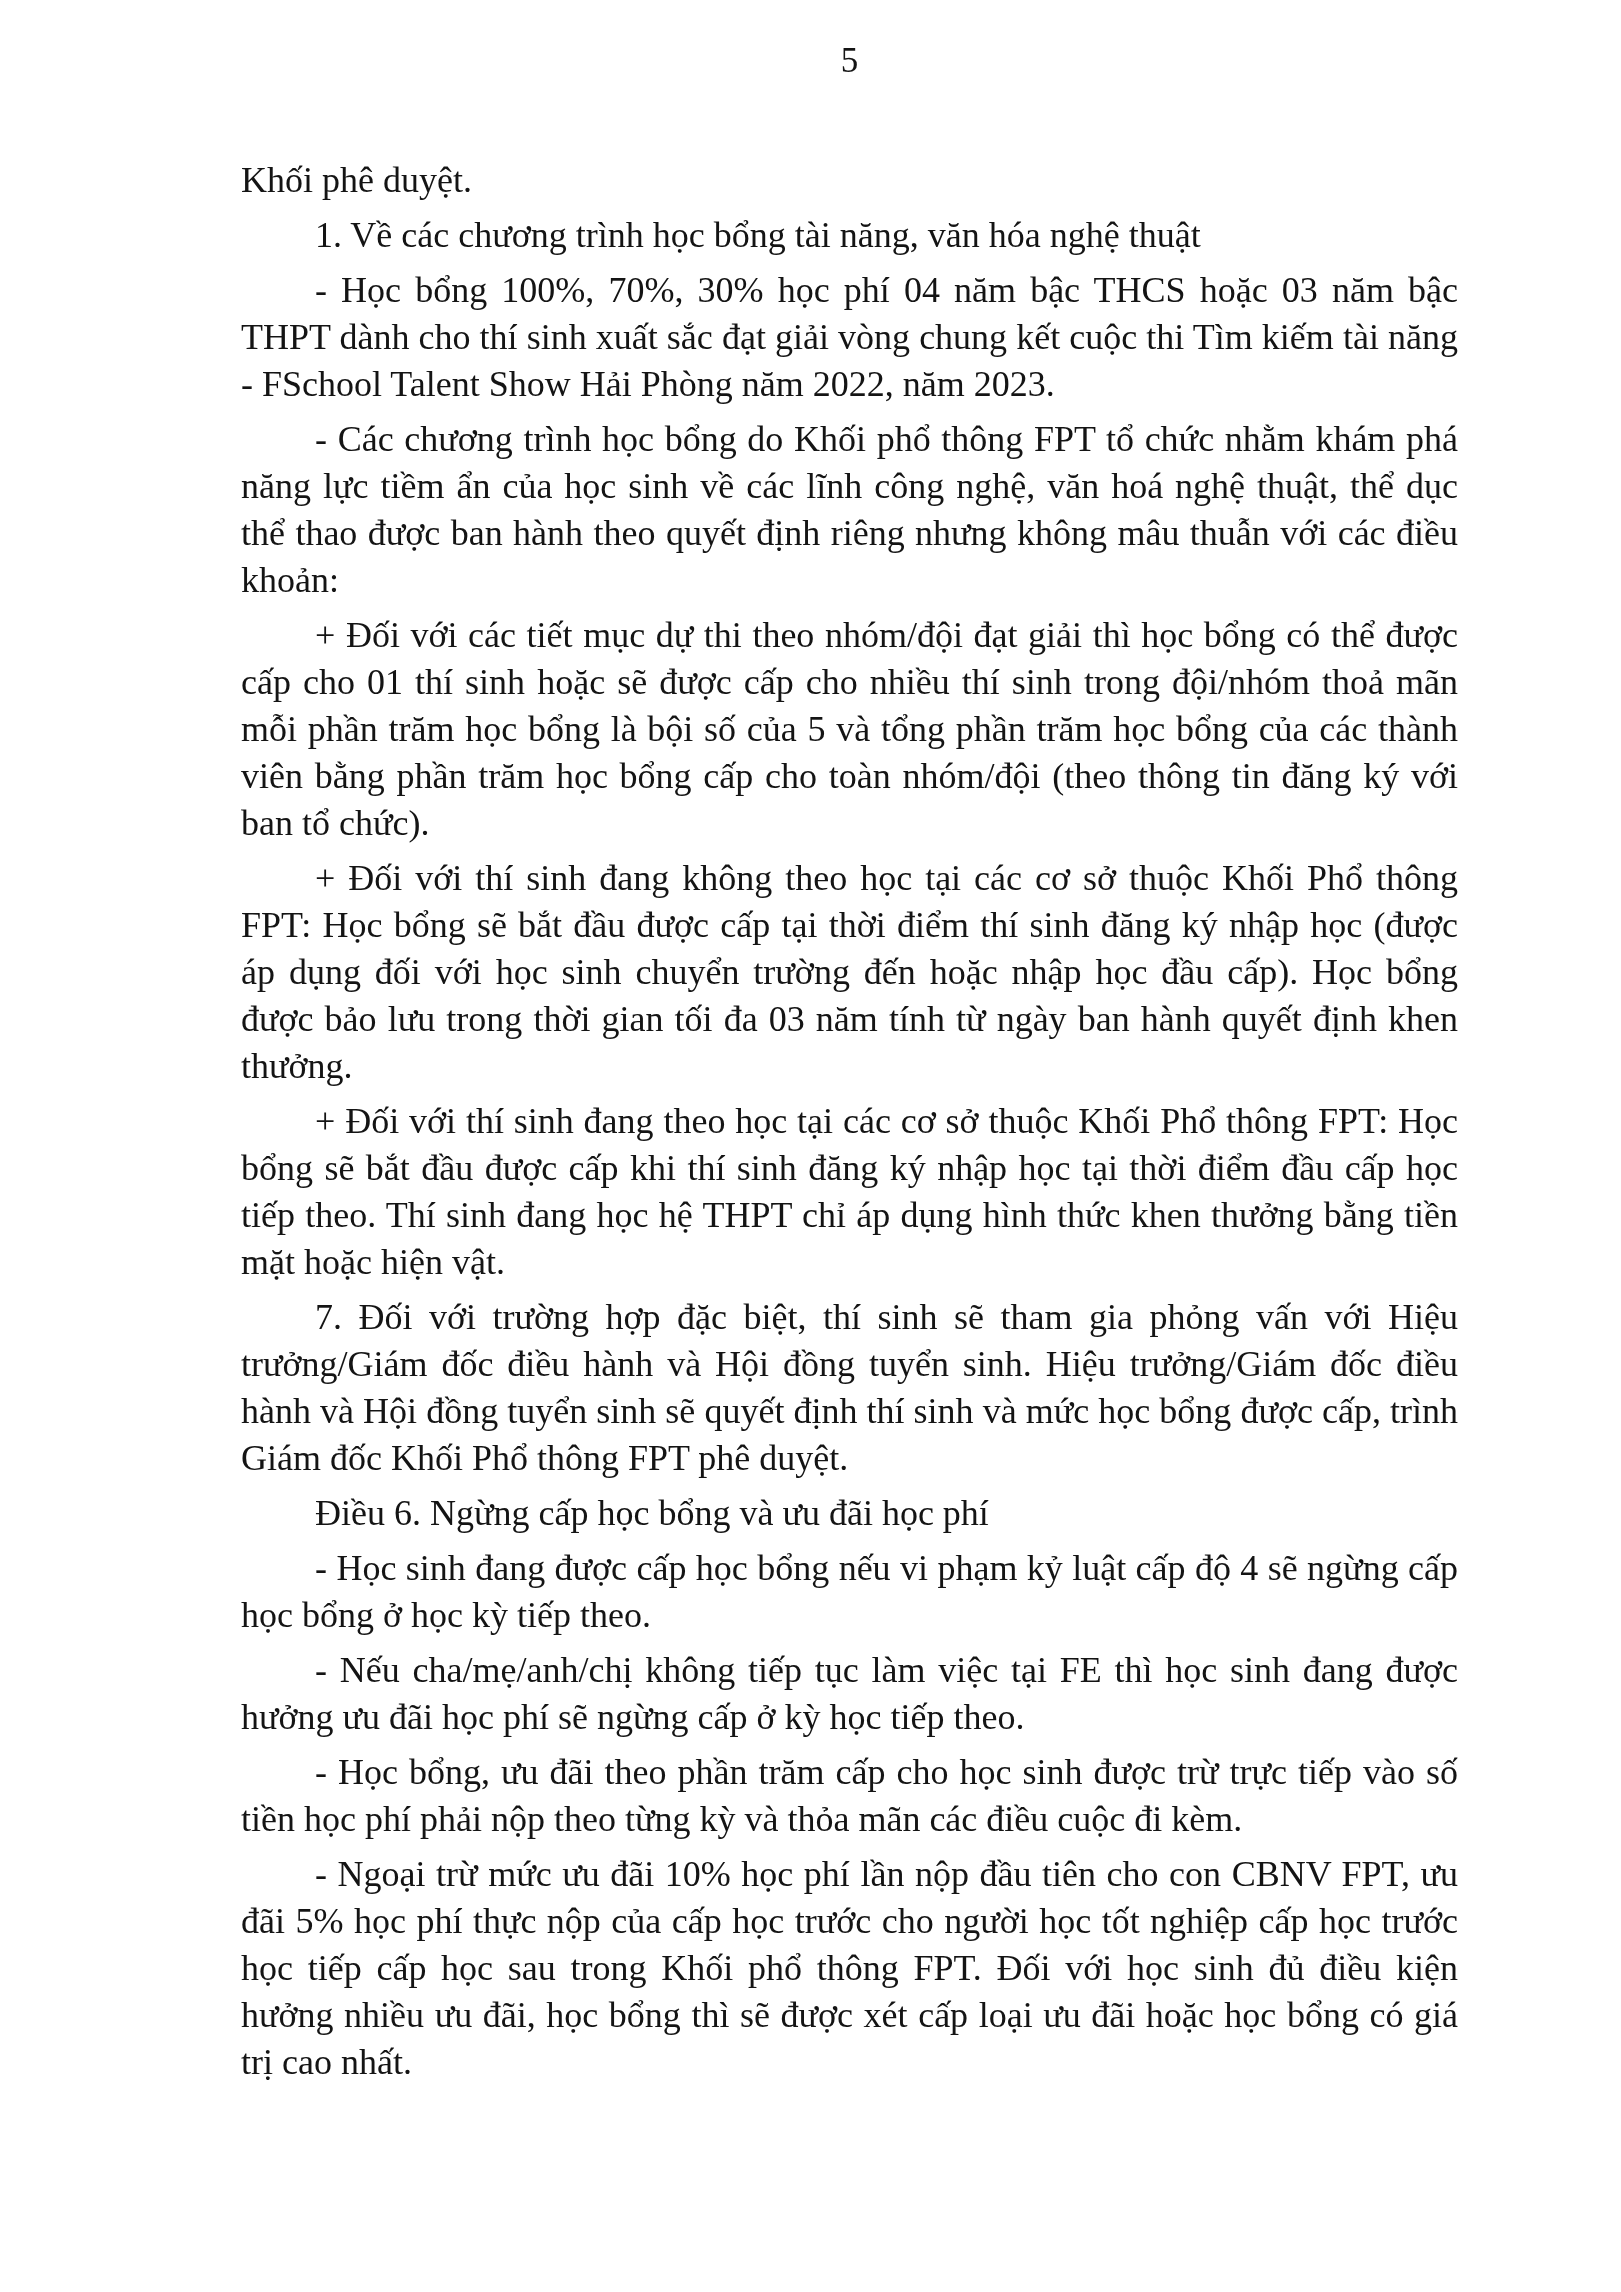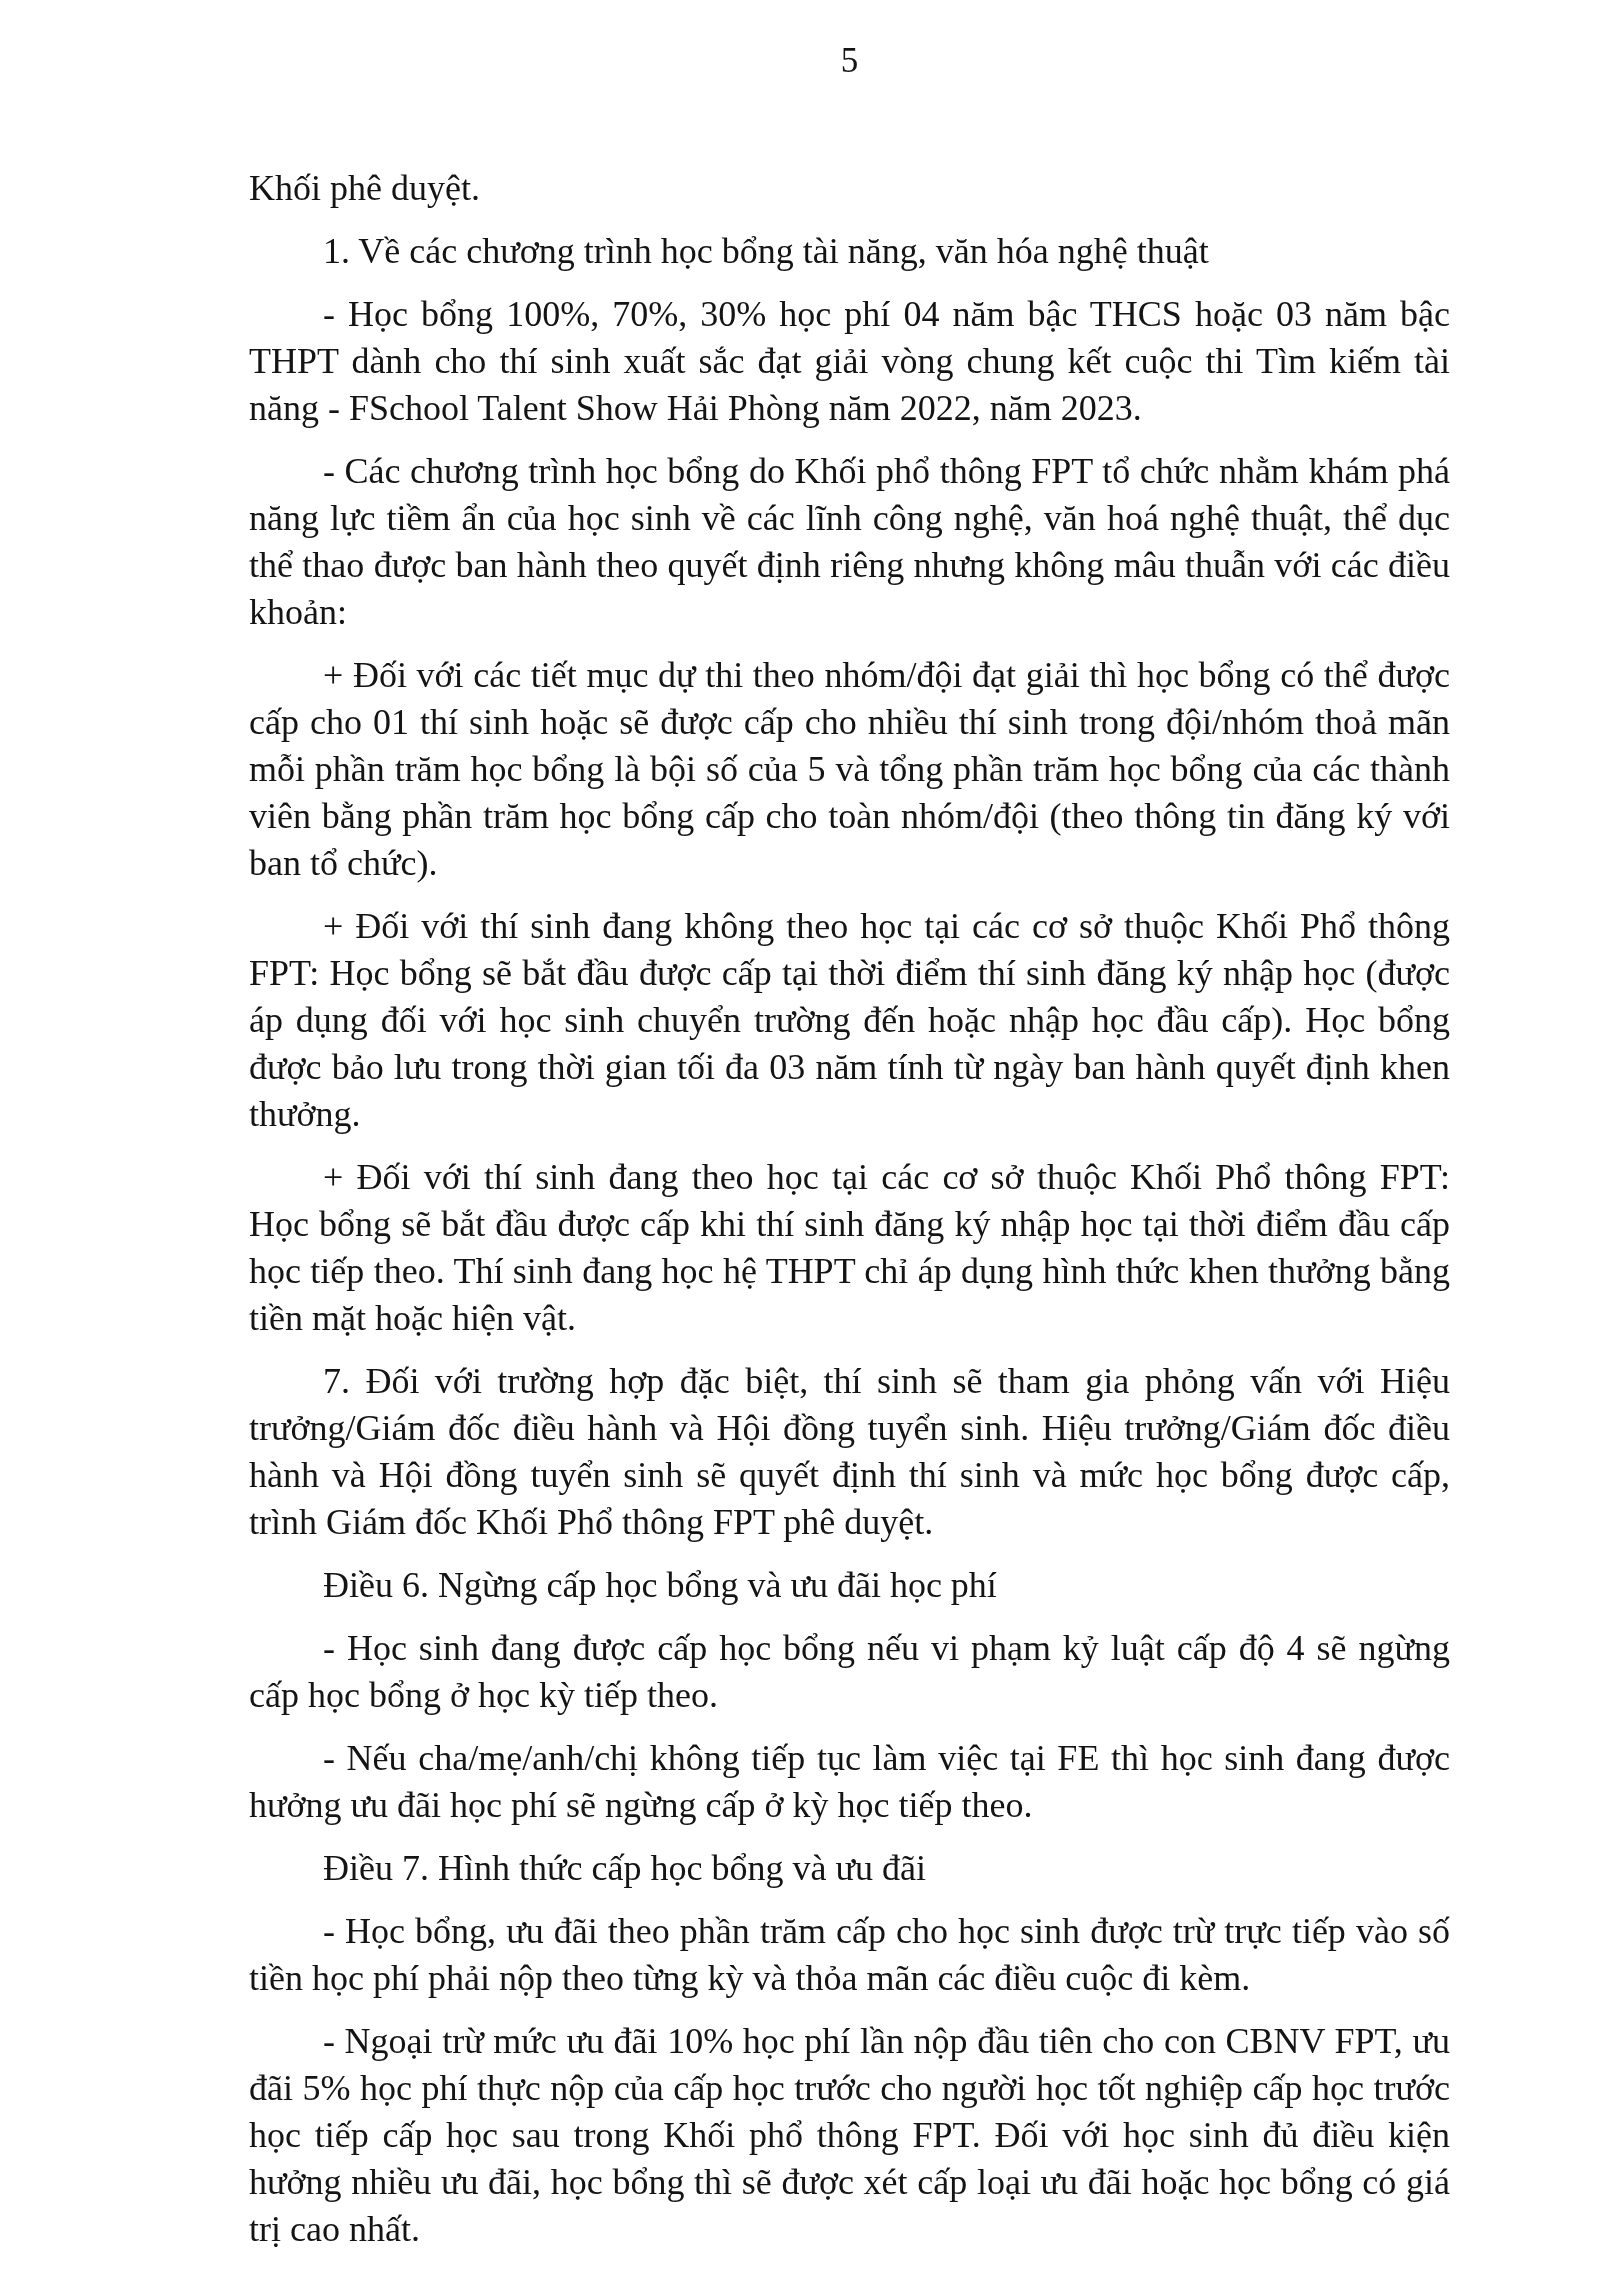--- a/index.html
+++ b/index.html
@@ -28,21 +28,21 @@
   .doc-body {
     position: absolute;
     top: 149px;
     left: 233px;
     width: 1233px;
     font-size: 36px;
     line-height: 47px;
     text-align: justify;
   }
   .doc-body p.para {
-    margin: 16px;
+    margin: 8px;
     padding: 0;
     text-indent: 74px;
   }
   .doc-body p.no-indent {
     text-indent: 0;
   }
   .doc-body p.bold {
     font-weight: normal;
   }
 </style>
@@ -56,18 +56,17 @@
       <p class="para">1. Về các chương trình học bổng tài năng, văn hóa nghệ thuật</p>
       <p class="para">- Học bổng 100%, 70%, 30% học phí 04 năm bậc THCS hoặc 03 năm bậc THPT dành cho thí sinh xuất sắc đạt giải vòng chung kết cuộc thi Tìm kiếm tài năng - FSchool Talent Show Hải Phòng năm 2022, năm 2023.</p>
       <p class="para">- Các chương trình học bổng do Khối phổ thông FPT tổ chức nhằm khám phá năng lực tiềm ẩn của học sinh về các lĩnh công nghệ, văn hoá nghệ thuật, thể dục thể thao được ban hành theo quyết định riêng nhưng không mâu thuẫn với các điều khoản:</p>
       <p class="para">+ Đối với các tiết mục dự thi theo nhóm/đội đạt giải thì học bổng có thể được cấp cho 01 thí sinh hoặc sẽ được cấp cho nhiều thí sinh trong đội/nhóm thoả mãn mỗi phần trăm học bổng là bội số của 5 và tổng phần trăm học bổng của các thành viên bằng phần trăm học bổng cấp cho toàn nhóm/đội (theo thông tin đăng ký với ban tổ chức).</p>
       <p class="para">+ Đối với thí sinh đang không theo học tại các cơ sở thuộc Khối Phổ thông FPT: Học bổng sẽ bắt đầu được cấp tại thời điểm thí sinh đăng ký nhập học (được áp dụng đối với học sinh chuyển trường đến hoặc nhập học đầu cấp). Học bổng được bảo lưu trong thời gian tối đa 03 năm tính từ ngày ban hành quyết định khen thưởng.</p>
       <p class="para">+ Đối với thí sinh đang theo học tại các cơ sở thuộc Khối Phổ thông FPT: Học bổng sẽ bắt đầu được cấp khi thí sinh đăng ký nhập học tại thời điểm đầu cấp học tiếp theo. Thí sinh đang học hệ THPT chỉ áp dụng hình thức khen thưởng bằng tiền mặt hoặc hiện vật.</p>
       <p class="para">7. Đối với trường hợp đặc biệt, thí sinh sẽ tham gia phỏng vấn với Hiệu trưởng/Giám đốc điều hành và Hội đồng tuyển sinh. Hiệu trưởng/Giám đốc điều hành và Hội đồng tuyển sinh sẽ quyết định thí sinh và mức học bổng được cấp, trình Giám đốc Khối Phổ thông FPT phê duyệt.</p>
       <p class="para bold">Điều 6. Ngừng cấp học bổng và ưu đãi học phí</p>
       <p class="para">- Học sinh đang được cấp học bổng nếu vi phạm kỷ luật cấp độ 4 sẽ ngừng cấp học bổng ở học kỳ tiếp theo.</p>
       <p class="para">- Nếu cha/mẹ/anh/chị không tiếp tục làm việc tại FE thì học sinh đang được hưởng ưu đãi học phí sẽ ngừng cấp ở kỳ học tiếp theo.</p>
-      <p class="para bold">Điều 7. Hình thức cấp học bổng và ưu đãi</p>
       <p class="para">- Học bổng, ưu đãi theo phần trăm cấp cho học sinh được trừ trực tiếp vào số tiền học phí phải nộp theo từng kỳ và thỏa mãn các điều cuộc đi kèm.</p>
       <p class="para">- Ngoại trừ mức ưu đãi 10% học phí lần nộp đầu tiên cho con CBNV FPT, ưu đãi 5% học phí thực nộp của cấp học trước cho người học tốt nghiệp cấp học trước học tiếp cấp học sau trong Khối phổ thông FPT. Đối với học sinh đủ điều kiện hưởng nhiều ưu đãi, học bổng thì sẽ được xét cấp loại ưu đãi hoặc học bổng có giá trị cao nhất.</p>
     </div>
 </div>
 
 
 </body></html>

